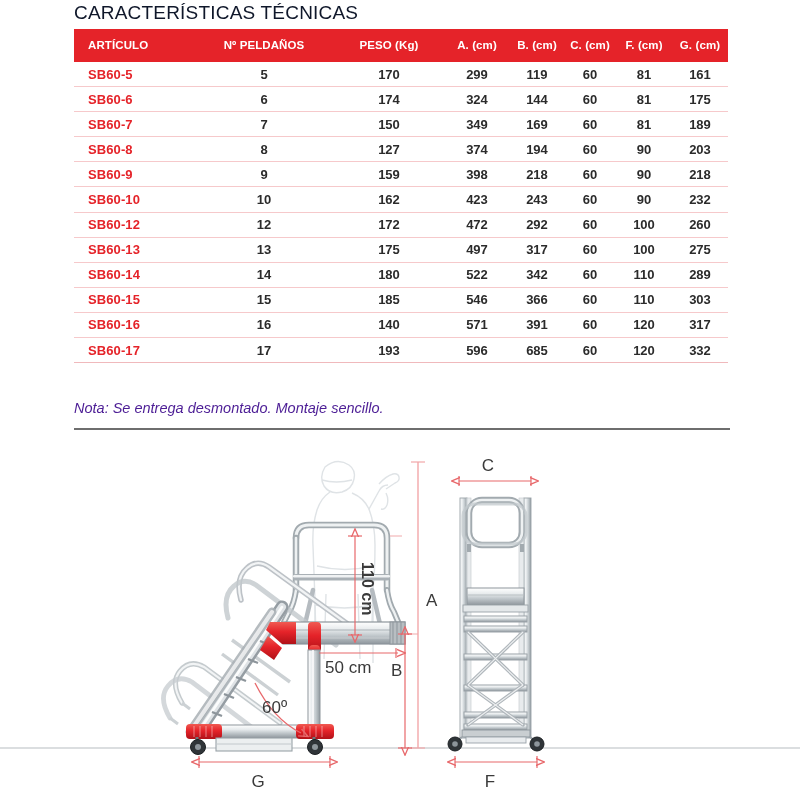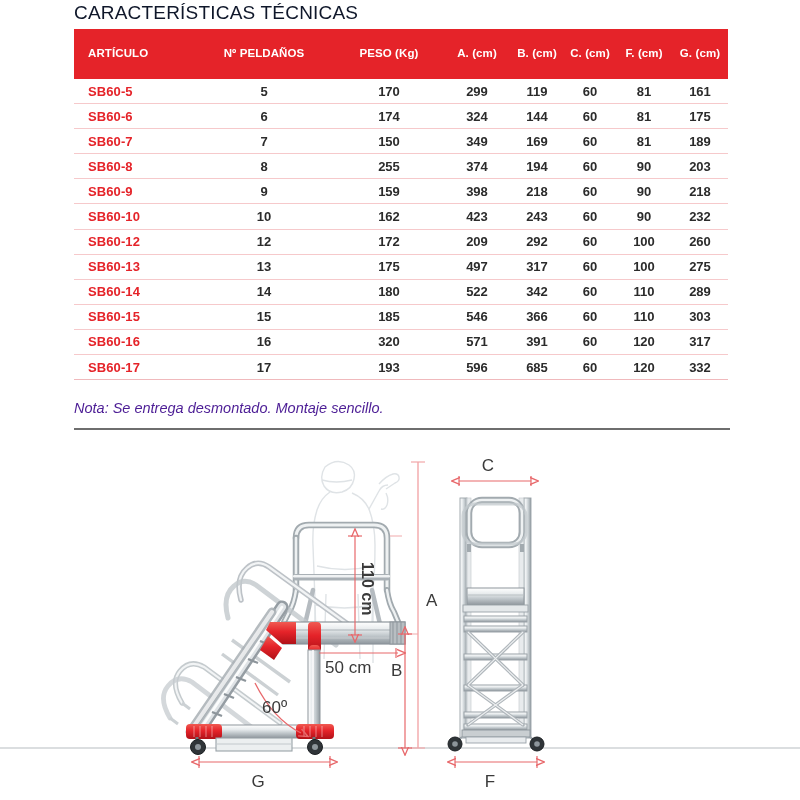--- a/index.html
+++ b/index.html
@@ -33,21 +33,21 @@
     border-collapse:collapse;
     width:654px;
     table-layout:fixed;
   }
   table.spec thead th{
     background:#e52329;
     color:#ffffff;
     font-size:11.5px;
     font-weight:bold;
     letter-spacing:.1px;
-    height:50px;
+    height:33px;
     vertical-align:middle;
     text-align:center;
     padding:0;
     line-height:1.15;
   }
   table.spec thead th.c-art{ text-align:left; padding-left:14px; }
 
   table.spec tbody td{
     height:24.1px;
     font-size:13px;
@@ -166,21 +166,21 @@
           <td>150</td>
           <td>349</td>
           <td>169</td>
           <td>60</td>
           <td>81</td>
           <td>189</td>
         </tr>
         <tr>
           <td class="art">SB60-8</td>
           <td>8</td>
-          <td>255</td>
+          <td>127</td>
           <td>374</td>
           <td>194</td>
           <td>60</td>
           <td>90</td>
           <td>203</td>
         </tr>
         <tr>
           <td class="art">SB60-9</td>
           <td>9</td>
           <td>159</td>
@@ -197,21 +197,21 @@
           <td>423</td>
           <td>243</td>
           <td>60</td>
           <td>90</td>
           <td>232</td>
         </tr>
         <tr>
           <td class="art">SB60-12</td>
           <td>12</td>
           <td>172</td>
-          <td>209</td>
+          <td>472</td>
           <td>292</td>
           <td>60</td>
           <td>100</td>
           <td>260</td>
         </tr>
         <tr>
           <td class="art">SB60-13</td>
           <td>13</td>
           <td>175</td>
           <td>497</td>
@@ -236,21 +236,21 @@
           <td>185</td>
           <td>546</td>
           <td>366</td>
           <td>60</td>
           <td>110</td>
           <td>303</td>
         </tr>
         <tr>
           <td class="art">SB60-16</td>
           <td>16</td>
-          <td>320</td>
+          <td>140</td>
           <td>571</td>
           <td>391</td>
           <td>60</td>
           <td>120</td>
           <td>317</td>
         </tr>
         <tr>
           <td class="art">SB60-17</td>
           <td>17</td>
           <td>193</td>

